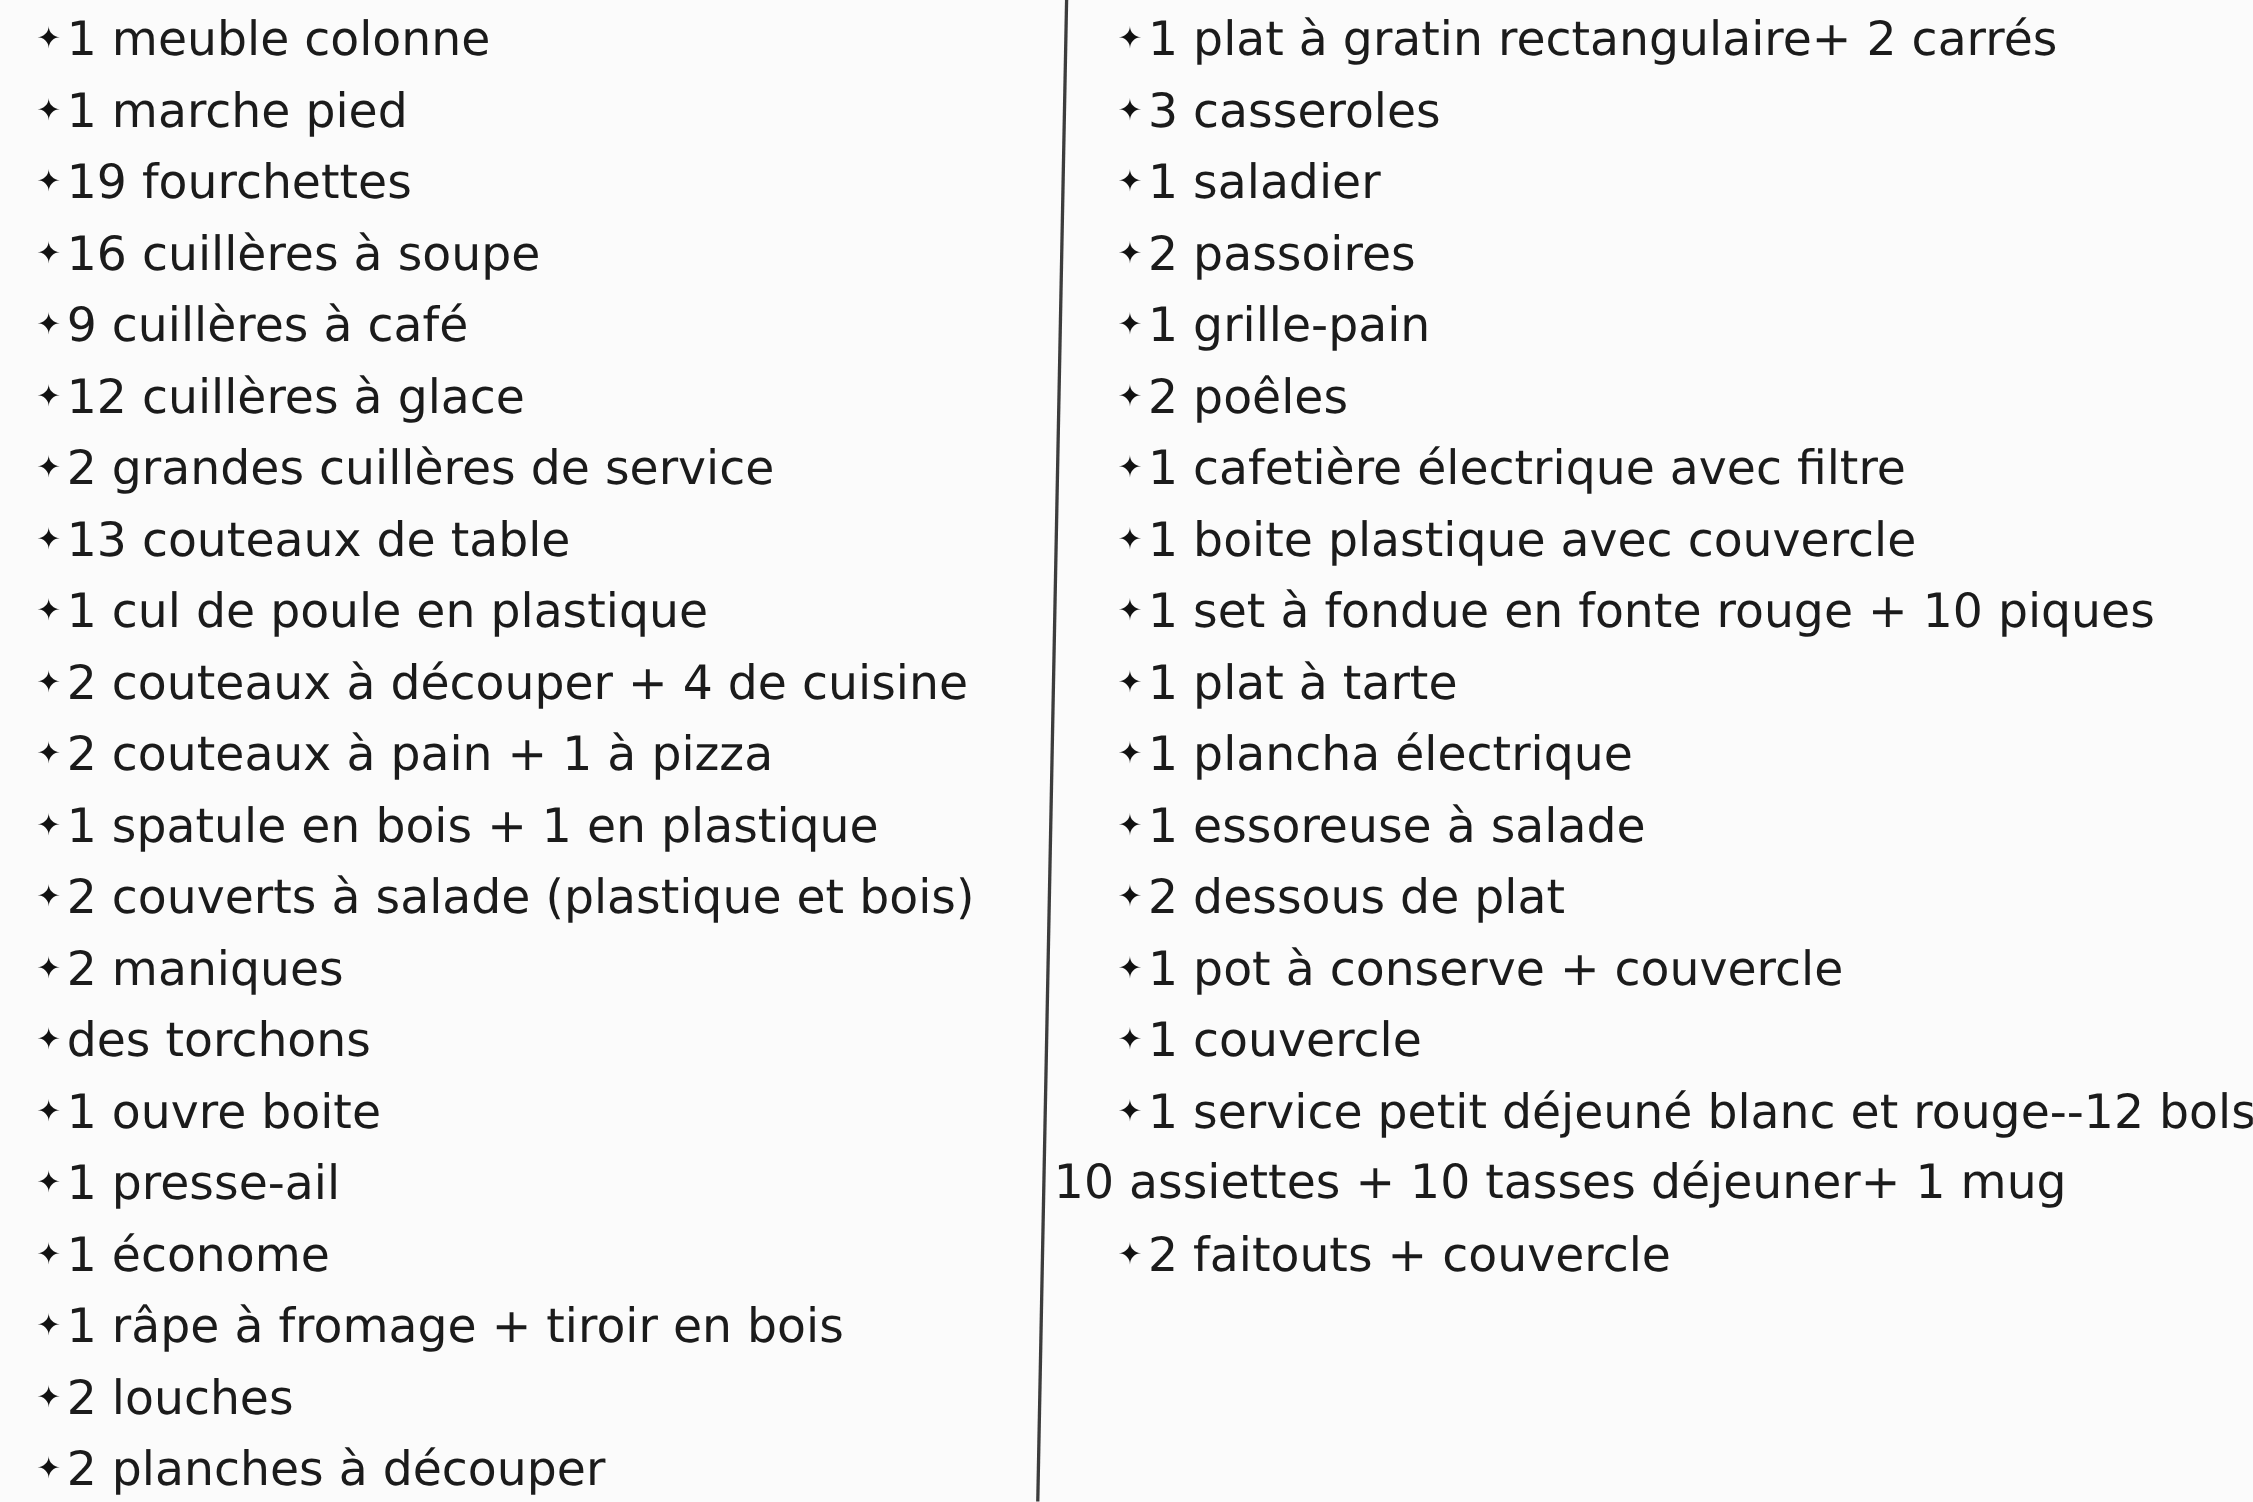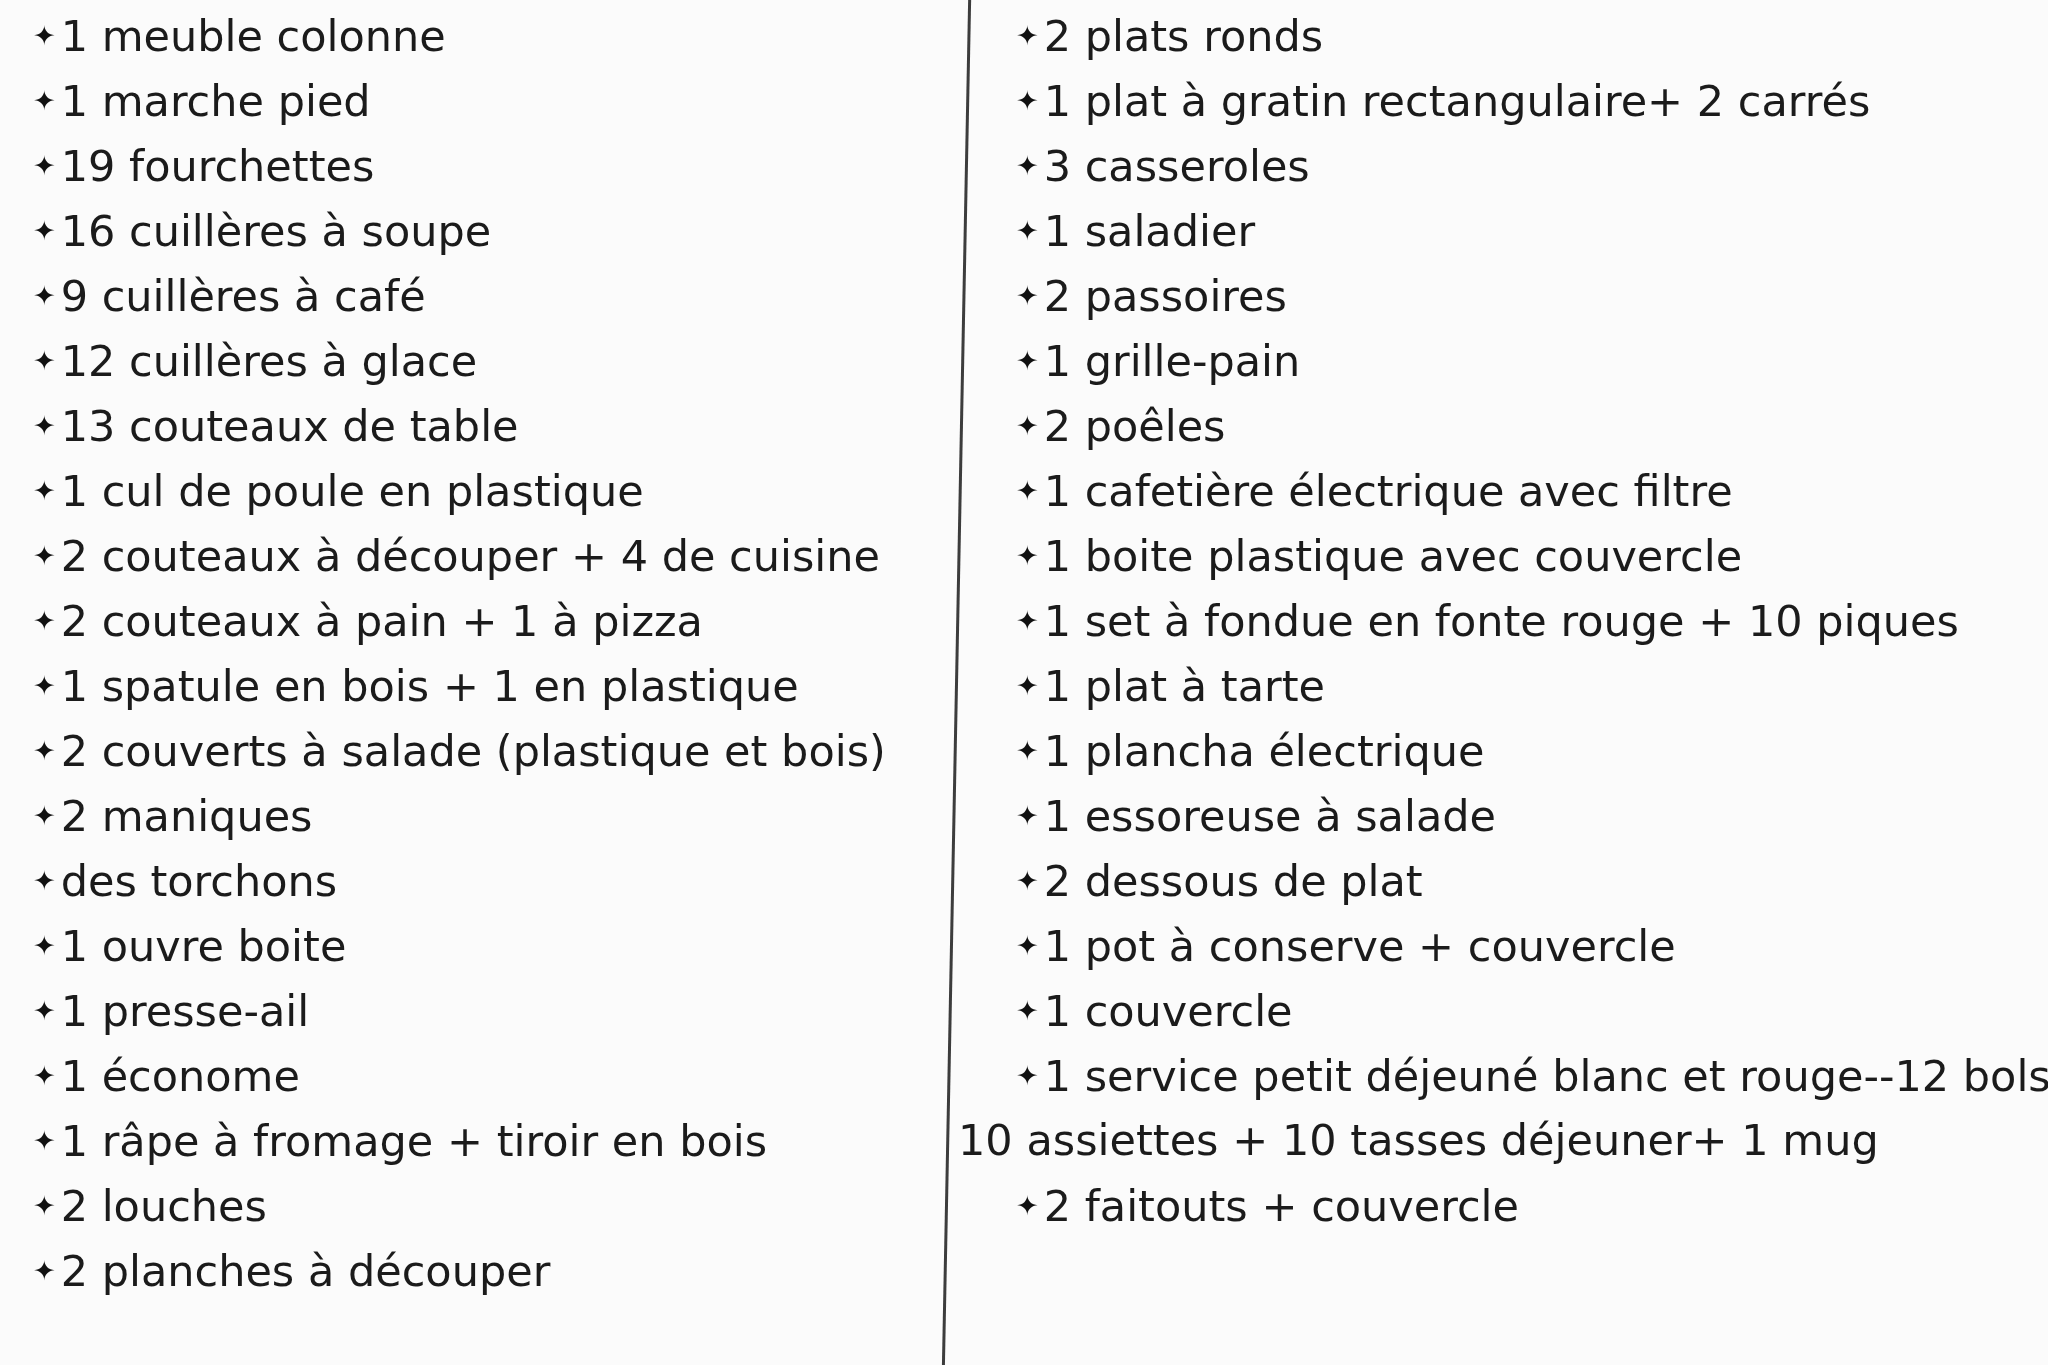--- a/index.html
+++ b/index.html
@@ -42,40 +42,40 @@
 
 <div class="page">
 
   <div class="col col-left">
     <div class="line"><span class="bullet">✦</span><span>1 meuble colonne</span></div>
     <div class="line"><span class="bullet">✦</span><span>1 marche pied</span></div>
     <div class="line"><span class="bullet">✦</span><span>19 fourchettes</span></div>
     <div class="line"><span class="bullet">✦</span><span>16 cuillères à soupe</span></div>
     <div class="line"><span class="bullet">✦</span><span>9 cuillères à café</span></div>
     <div class="line"><span class="bullet">✦</span><span>12 cuillères à glace</span></div>
+    <div class="line"><span class="bullet">✦</span><span>2 grandes cuillères de service</span></div>
     <div class="line"><span class="bullet">✦</span><span>13 couteaux de table</span></div>
     <div class="line"><span class="bullet">✦</span><span>1 cul de poule en plastique</span></div>
     <div class="line"><span class="bullet">✦</span><span>2 couteaux à découper + 4 de cuisine</span></div>
     <div class="line"><span class="bullet">✦</span><span>2 couteaux à pain + 1 à pizza</span></div>
     <div class="line"><span class="bullet">✦</span><span>1 spatule en bois + 1 en plastique</span></div>
     <div class="line"><span class="bullet">✦</span><span>2 couverts à salade (plastique et bois)</span></div>
     <div class="line"><span class="bullet">✦</span><span>2 maniques</span></div>
     <div class="line"><span class="bullet">✦</span><span>des torchons</span></div>
     <div class="line"><span class="bullet">✦</span><span>1 ouvre boite</span></div>
     <div class="line"><span class="bullet">✦</span><span>1 presse-ail</span></div>
     <div class="line"><span class="bullet">✦</span><span>1 économe</span></div>
     <div class="line"><span class="bullet">✦</span><span>1 râpe à fromage + tiroir en bois</span></div>
     <div class="line"><span class="bullet">✦</span><span>2 louches</span></div>
     <div class="line"><span class="bullet">✦</span><span>2 planches à découper</span></div>
   </div>
 
   <div class="divider"></div>
 
   <div class="col col-right">
-    <div class="line"><span class="bullet">✦</span><span>2 plats ronds</span></div>
     <div class="line"><span class="bullet">✦</span><span>1 plat à gratin rectangulaire+ 2 carrés</span></div>
     <div class="line"><span class="bullet">✦</span><span>3 casseroles</span></div>
     <div class="line"><span class="bullet">✦</span><span>1 saladier</span></div>
     <div class="line"><span class="bullet">✦</span><span>2 passoires</span></div>
     <div class="line"><span class="bullet">✦</span><span>1 grille-pain</span></div>
     <div class="line"><span class="bullet">✦</span><span>2 poêles</span></div>
     <div class="line"><span class="bullet">✦</span><span>1 cafetière électrique avec filtre</span></div>
     <div class="line"><span class="bullet">✦</span><span>1 boite plastique avec couvercle</span></div>
     <div class="line"><span class="bullet">✦</span><span>1 set à fondue en fonte rouge + 10 piques</span></div>
     <div class="line"><span class="bullet">✦</span><span>1 plat à tarte</span></div>

